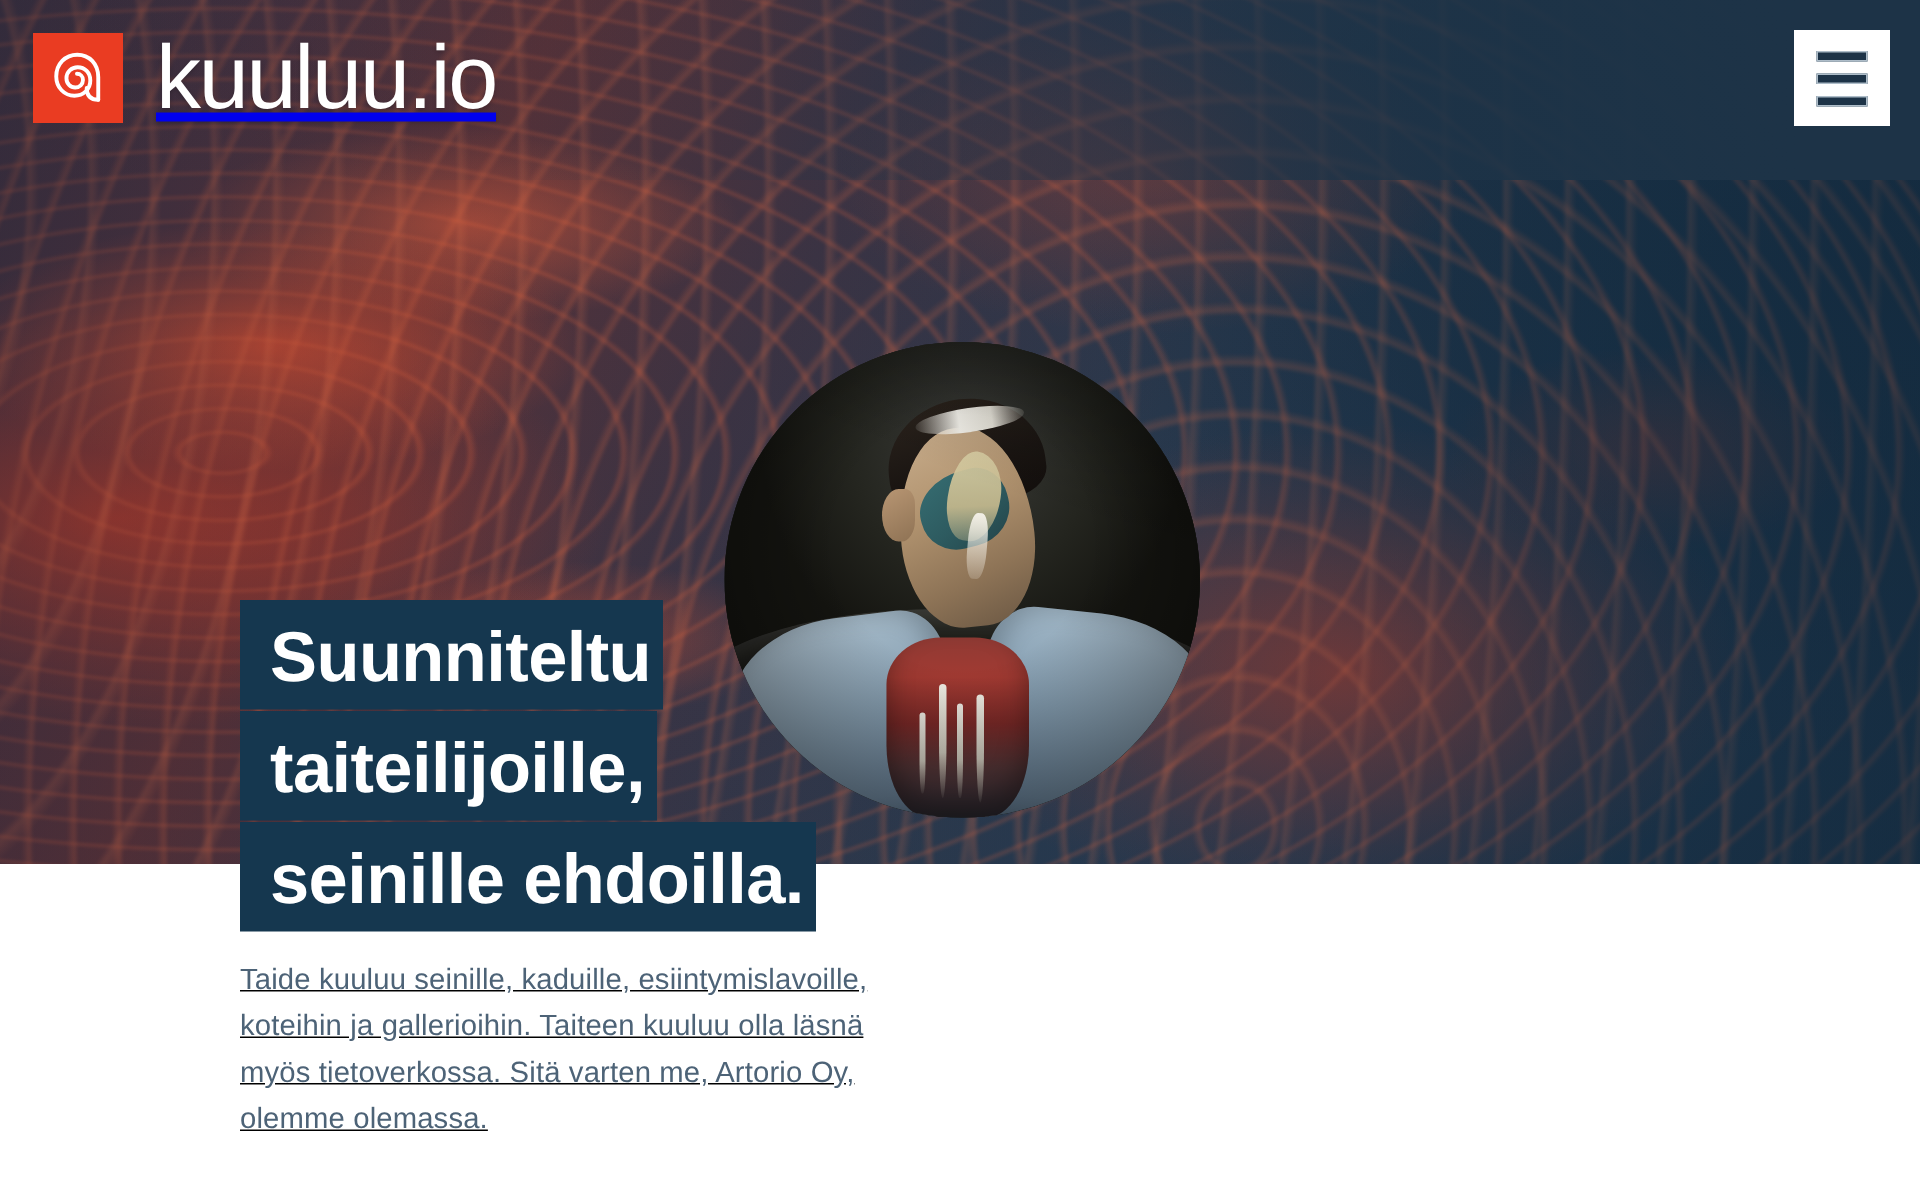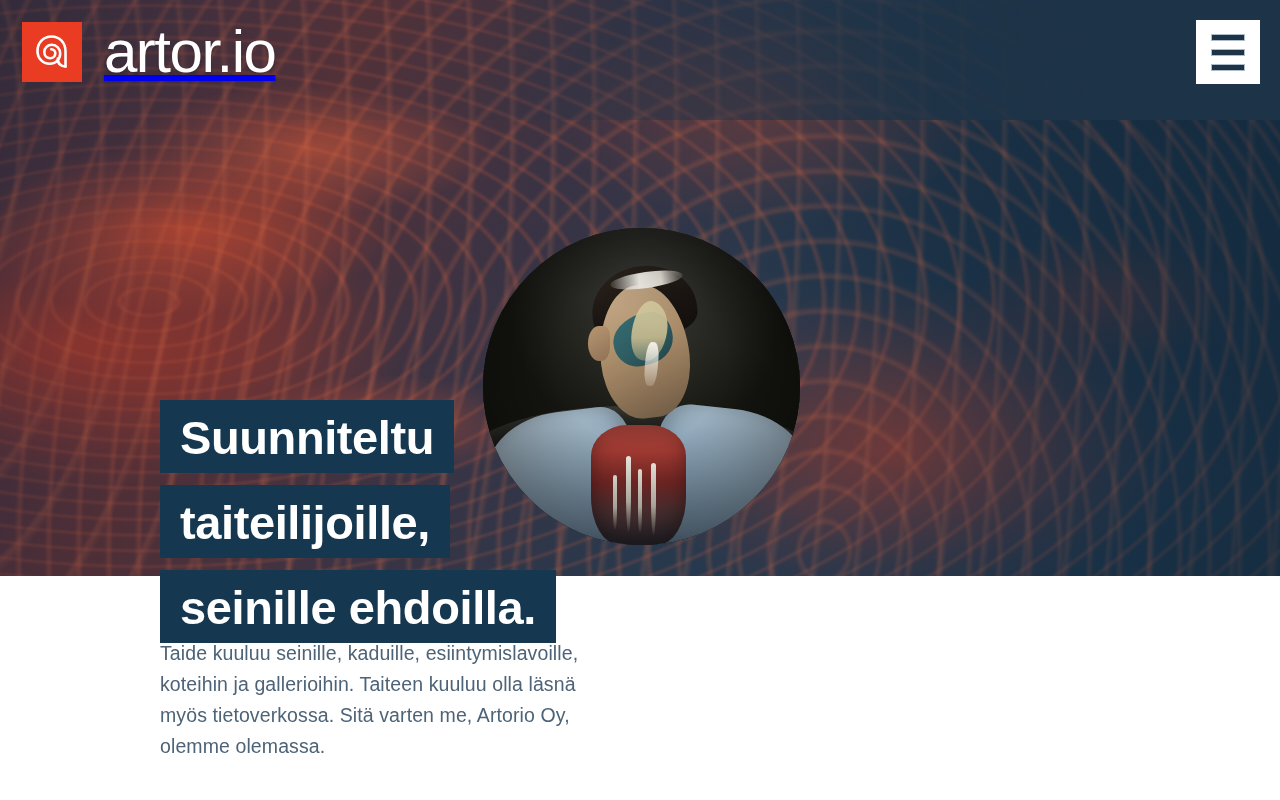--- a/index.html
+++ b/index.html
@@ -260,33 +260,34 @@
     z-index: 30;
   }
   .hl-line {
     display: table;
     background: #15374f;
     color: #ffffff;
     font-size: 47px;
     line-height: 1;
     font-weight: 700;
     letter-spacing: -0.4px;
-    padding: 14px 20px 12px 20px;
+    padding: 14px 8px 12px 20px;
     white-space: nowrap;
   }
-  .hl-line + .hl-line { margin-top: 12px; }
+  .hl-line + .hl-line { margin-top: 1px; }
 
   
   .intro {
     position: absolute;
     left: 160px; top: 638px;
     width: 960px;
     display: flex;
     gap: 60px;
     z-index: 10;
+    text-decoration: underline;
   }
   .intro-col {
     width: 445px;
     color: #4d6377;
     font-size: 19.5px;
     line-height: 31px;
     font-weight: 400;
     letter-spacing: 0.1px;
   }
   .intro-col.right { width: 470px; }
@@ -325,21 +326,21 @@
     </div>
 
     <div class="nav">
       <a class="brand" href="#">
         <span class="brand-mark">
           <svg width="44" height="44" viewBox="0 0 44 44" aria-hidden="true">
             <path d="M35.5 36.5 C35.5 28 35.5 24 35.5 21.5 C35.5 12.5 29.5 6.5 21.5 6.5 C13.5 6.5 7.5 12.7 7.5 21 C7.5 28.4 12.9 33.8 19.6 33.8 C25.6 33.8 30.2 29.4 30.2 23.6 C30.2 18.5 26.6 14.8 21.8 14.8 C17.6 14.8 14.3 18 14.3 22.1 C14.3 25.7 16.9 28.3 20.2 28.3 C23.1 28.3 25.3 26.1 25.3 23.3 C25.3 20.9 23.6 19.2 21.3 19.2" fill="none" stroke="#ffffff" stroke-width="2.6" stroke-linecap="round" stroke-linejoin="round"></path>
             <path d="M35.5 36.5 C30.5 36.5 27.8 33.8 27.8 28.6" fill="none" stroke="#ffffff" stroke-width="2.6" stroke-linecap="round"></path>
           </svg>
         </span>
-        <span class="brand-word">artor.io</span>
+        <span class="brand-word">kuuluu.io</span>
       </a>
 
       <button class="menu-btn" type="button" aria-label="Menu">
         <span></span>
         <span></span>
         <span></span>
       </button>
     </div>
   </div>
 

